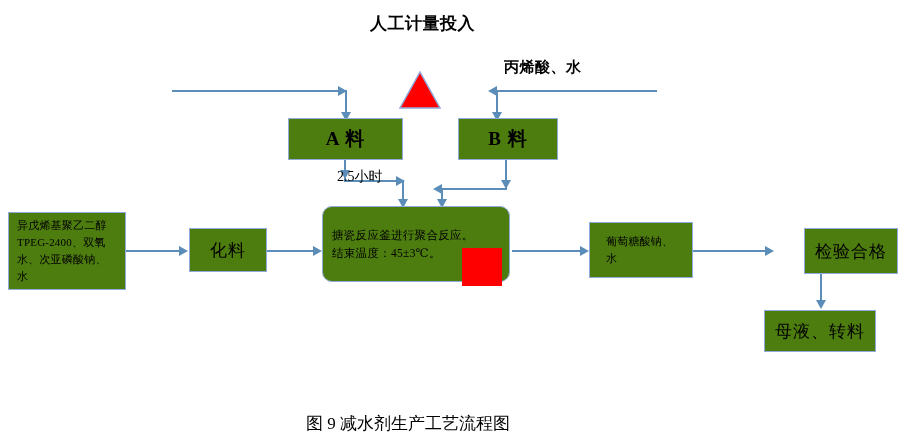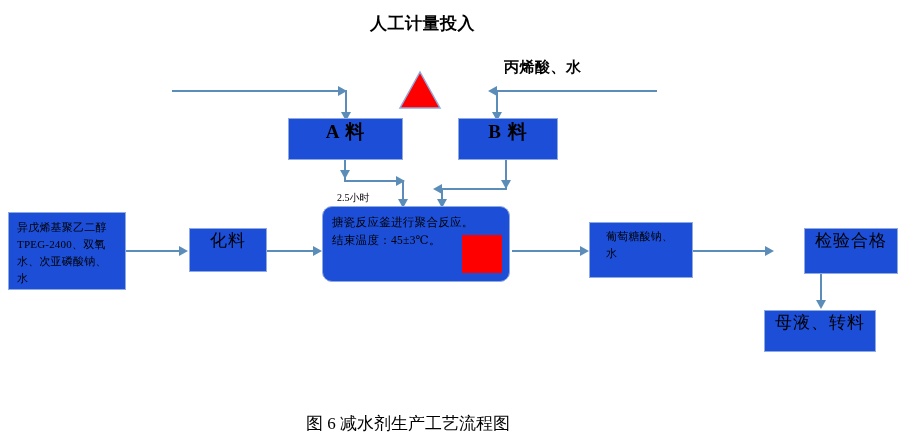--- a/index.html
+++ b/index.html
@@ -29,38 +29,38 @@
     letter-spacing: 0.5px;
   }
   .feed-label {
     font-size: 15px;
     font-weight: bold;
     font-family: "Liberation Serif", "DejaVu Serif", serif;
     white-space: nowrap;
     letter-spacing: 0.5px;
   }
   .duration-label {
-    font-size: 10px;
+    font-size: 14px;
     font-family: "Liberation Serif", "DejaVu Serif", serif;
     white-space: nowrap;
     color: #000;
-    margin-top: 23px;
   }
   .caption-text {
     font-size: 17px;
     font-family: "Liberation Serif", "DejaVu Serif", serif;
     white-space: nowrap;
   }
 
   
   .box {
     box-sizing: border-box;
     border: 1px solid #8FAADC;
-    background: #1d4ed8;
+    background: #4d7c0f;
     display: flex;
+    align-items: center;
     justify-content: center;
     text-align: center;
   }
   .box-rounded { border-radius: 10px; }
 
   .box-label-lg {
     font-size: 19px;
     font-weight: bold;
     font-family: "Liberation Serif", "DejaVu Serif", serif;
     letter-spacing: 1px;
@@ -205,15 +205,15 @@
     <span class="box-label-md">检验合格</span>
   </div>
 
   <div class="abs ln-v" style="left:820px; top:274px; height:32px;"></div>
   <div class="abs arrow-d" style="left:816px; top:300px;"></div>
 
   <div class="abs box" style="left:764px; top:310px; width:112px; height:42px;">
     <span class="box-label-md">母液、转料</span>
   </div>
 
-  <div class="abs caption-text" style="left:306px; top:412px;">图 6  减水剂生产工艺流程图</div>
+  <div class="abs caption-text" style="left:306px; top:412px;">图 9  减水剂生产工艺流程图</div>
 
 </div>
 
 </body></html>

